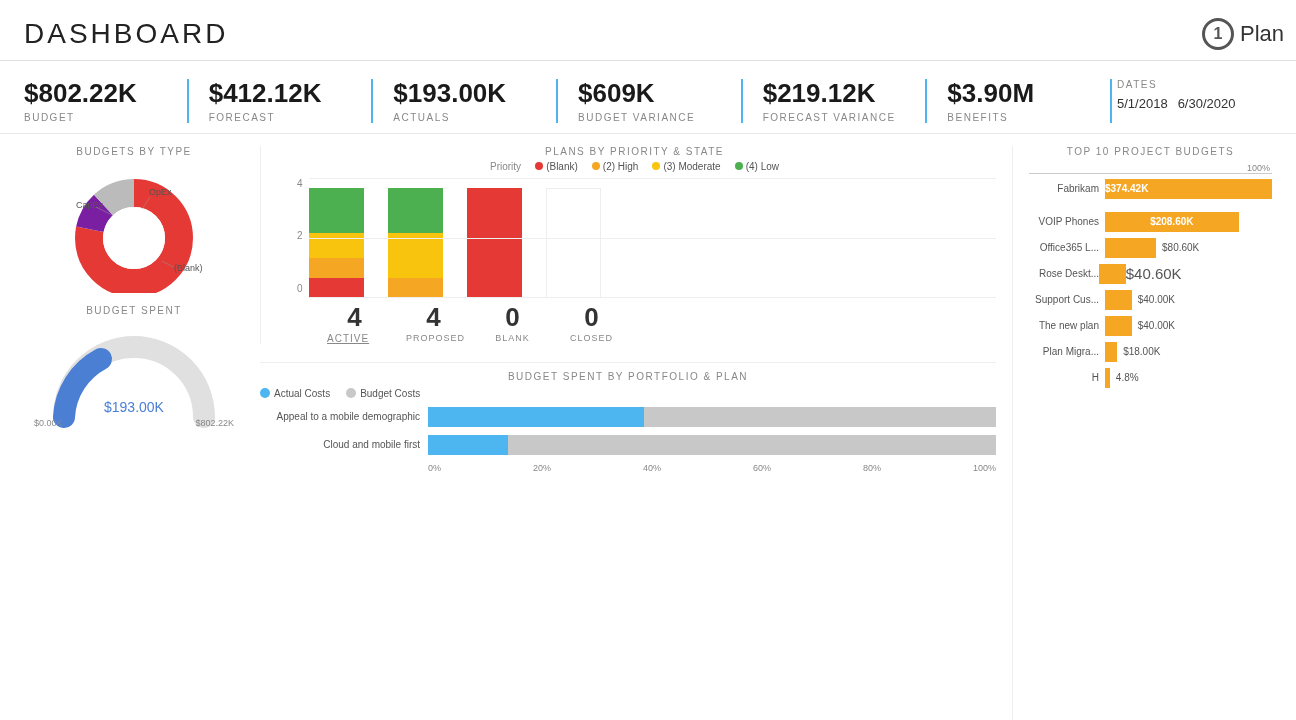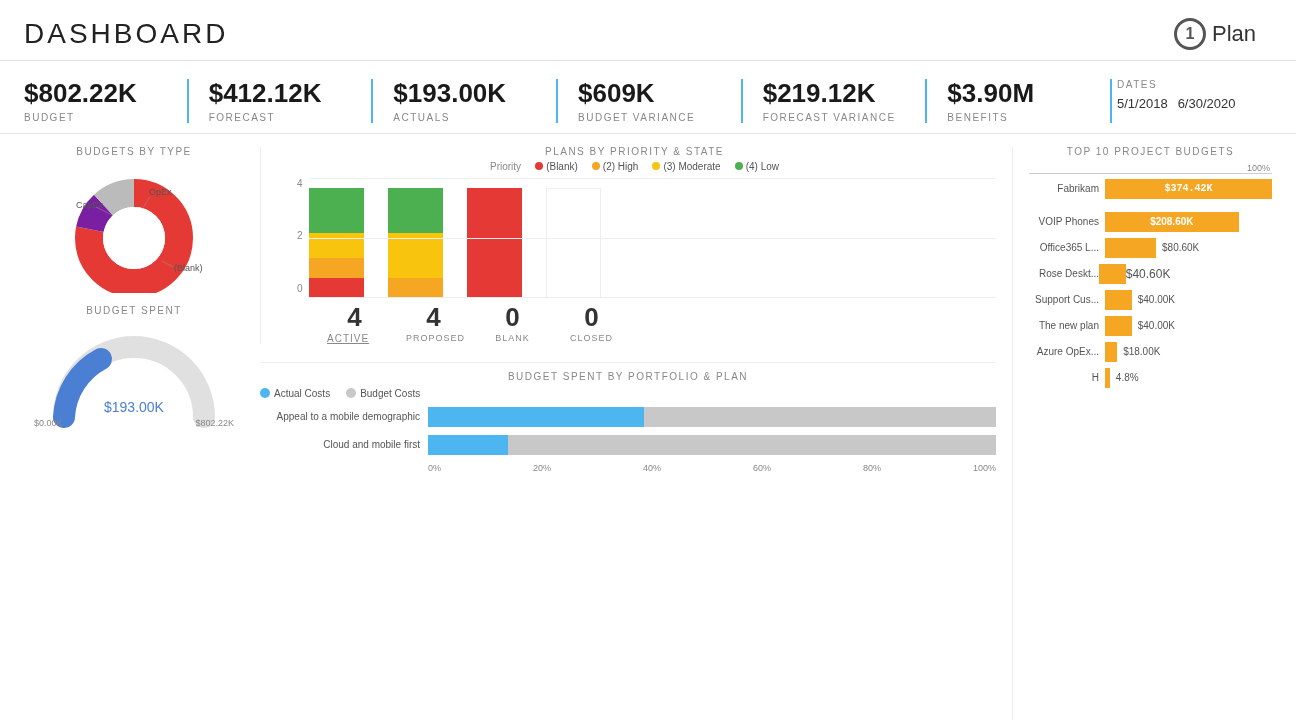--- a/index.html
+++ b/index.html
@@ -1,20 +1,20 @@
 <!DOCTYPE html>
 <html><head>
   <meta charset="utf-8">
   <style>
     * { box-sizing: border-box; margin: 0; padding: 0; }
     body { font-family: 'Segoe UI', Arial, sans-serif; background: #fff; width: 1296px; height: 720px; overflow: hidden; }
     .dashboard { width: 1296px; height: 720px; background: #fff; padding: 0; position: relative; }
     
     
-    .header { display: flex; justify-content: space-between; align-items: center; padding: 18px 40px 10px 24px; border-bottom: 1px solid #e0e0e0; }
+    .header { display: flex; justify-content: space-between; align-items: center; padding: 18px 12px 10px 24px; border-bottom: 1px solid #e0e0e0; }
     .dashboard-title { font-size: 28px; font-weight: 300; letter-spacing: 3px; color: #222; }
     .logo { display: flex; align-items: center; gap: 6px; font-size: 22px; color: #333; }
     .logo-icon { width: 32px; height: 32px; border-radius: 50%; border: 3px solid #555; display: flex; align-items: center; justify-content: center; font-size: 16px; font-weight: bold; color: #555; }
     .logo-text { font-size: 22px; font-weight: 400; color: #333; }
 
     
     .kpi-row { display: flex; align-items: stretch; padding: 18px 24px 10px 24px; border-bottom: 1px solid #e8e8e8; gap: 0; }
     .kpi-item { flex: 1; padding: 0 20px; border-right: 2px solid #4db6f0; }
     .kpi-item:first-child { padding-left: 0; }
     .kpi-item:last-child { border-right: none; }
@@ -241,58 +241,58 @@
     <div class="right-col" style="border-left:1px solid #eee;padding-left:16px;">
       <div class="top-projects-title" style="font-size:10px;letter-spacing:1.5px;color:#888;text-align:center;margin-bottom:6px;">TOP 10 PROJECT BUDGETS</div>
 
       <div style="display:flex;justify-content:flex-end;font-size:9px;color:#888;padding-right:2px;">
         <span>100%</span>
       </div>
       <div style="border-top:1px solid #ccc;margin-bottom:4px;"></div>
 
       <div style="display:flex;align-items:center;gap:6px;margin-bottom:11px;height:22px;">
         <div style="width:70px;text-align:right;font-size:10px;color:#555;flex-shrink:0;overflow:hidden;text-overflow:ellipsis;white-space:nowrap;">Fabrikam</div>
-        <div style="flex:1;height:20px;background:#f5a623;display:flex;align-items:center;justify-content:center;font-family:Liberation Mono, monospace;">
+        <div style="flex:1;height:20px;background:#f5a623;display:flex;align-items:center;">
           <span style="font-size:10px;color:#fff;font-weight:600;">$374.42K</span>
         </div>
       </div>
 
       <div style="display:flex;align-items:center;gap:6px;margin-bottom:4px;height:22px;">
         <div style="width:70px;text-align:right;font-size:10px;color:#555;flex-shrink:0;">VOIP Phones</div>
         <div style="width:55%;height:20px;background:#f5a623;display:flex;align-items:center;justify-content:center;">
           <span style="font-size:10px;color:#fff;font-weight:600;">$208.60K</span>
         </div>
       </div>
 
       <div style="display:flex;align-items:center;gap:6px;margin-bottom:4px;height:22px;">
         <div style="width:70px;text-align:right;font-size:10px;color:#555;flex-shrink:0;">Office365 L...</div>
         <div style="width:21%;height:20px;background:#f5a623;"></div>
         <span style="font-size:10px;color:#555;">$80.60K</span>
       </div>
 
       <div style="display:flex;align-items:center;gap:0;margin-bottom:4px;height:22px;">
         <div style="width:70px;text-align:right;font-size:10px;color:#555;flex-shrink:0;">Rose Deskt...</div>
         <div style="width:11%;height:20px;background:#f5a623;"></div>
-        <span style="font-size:12px;color:#555;">$40.60K</span>
+        <span style="font-size:15px;color:#555;">$40.60K</span>
       </div>
 
       <div style="display:flex;align-items:center;gap:6px;margin-bottom:4px;height:22px;">
         <div style="width:70px;text-align:right;font-size:10px;color:#555;flex-shrink:0;">Support Cus...</div>
         <div style="width:11%;height:20px;background:#f5a623;"></div>
         <span style="font-size:10px;color:#555;">$40.00K</span>
       </div>
 
       <div style="display:flex;align-items:center;gap:6px;margin-bottom:4px;height:22px;">
         <div style="width:70px;text-align:right;font-size:10px;color:#555;flex-shrink:0;">The new plan</div>
         <div style="width:11%;height:20px;background:#f5a623;"></div>
         <span style="font-size:10px;color:#555;">$40.00K</span>
       </div>
 
       <div style="display:flex;align-items:center;gap:6px;margin-bottom:4px;height:22px;">
-        <div style="width:70px;text-align:right;font-size:10px;color:#555;flex-shrink:0;">Azure OpEx...</div>
+        <div style="width:70px;text-align:right;font-size:10px;color:#555;flex-shrink:0;">Plan Migra...</div>
         <div style="width:5%;height:20px;background:#f5a623;"></div>
         <span style="font-size:10px;color:#555;">$18.00K</span>
       </div>
 
       <div style="display:flex;align-items:center;gap:6px;margin-bottom:4px;height:22px;">
         <div style="width:70px;text-align:right;font-size:10px;color:#555;flex-shrink:0;">H</div>
         <div style="width:2%;height:20px;background:#f5a623;"></div>
         <span style="font-size:10px;color:#555;">4.8%</span>
       </div>
     </div>

